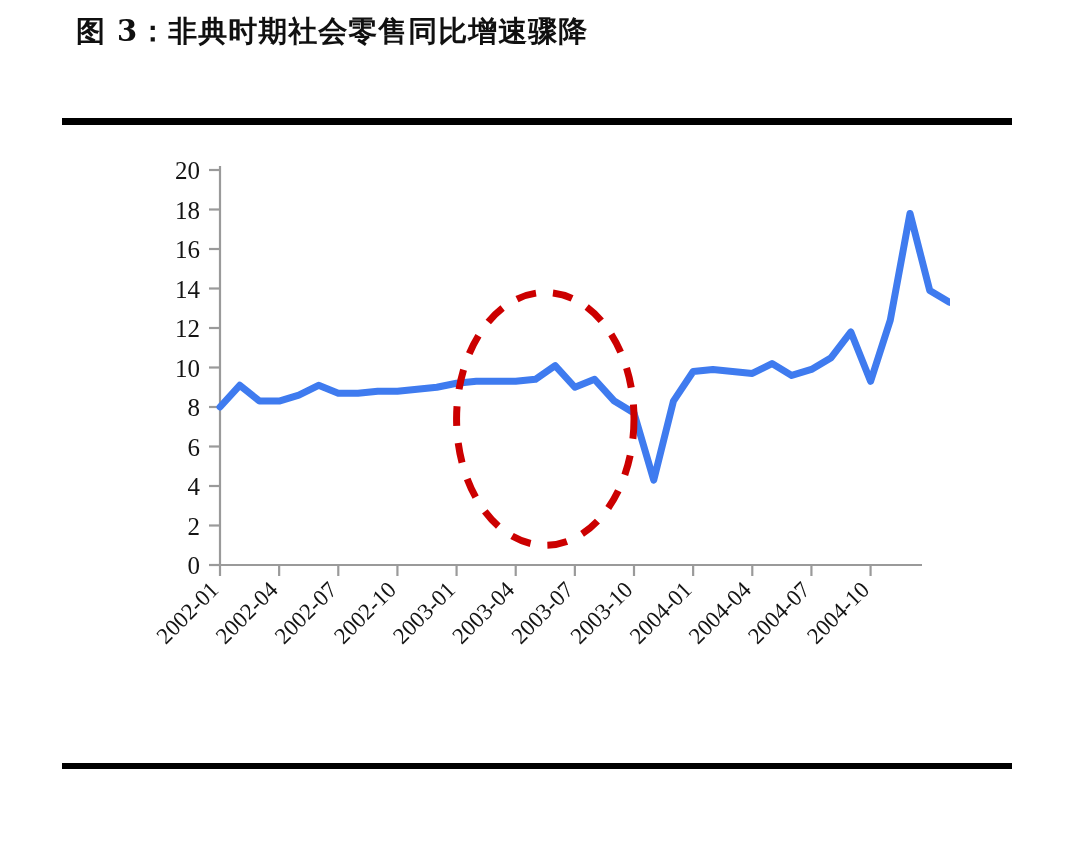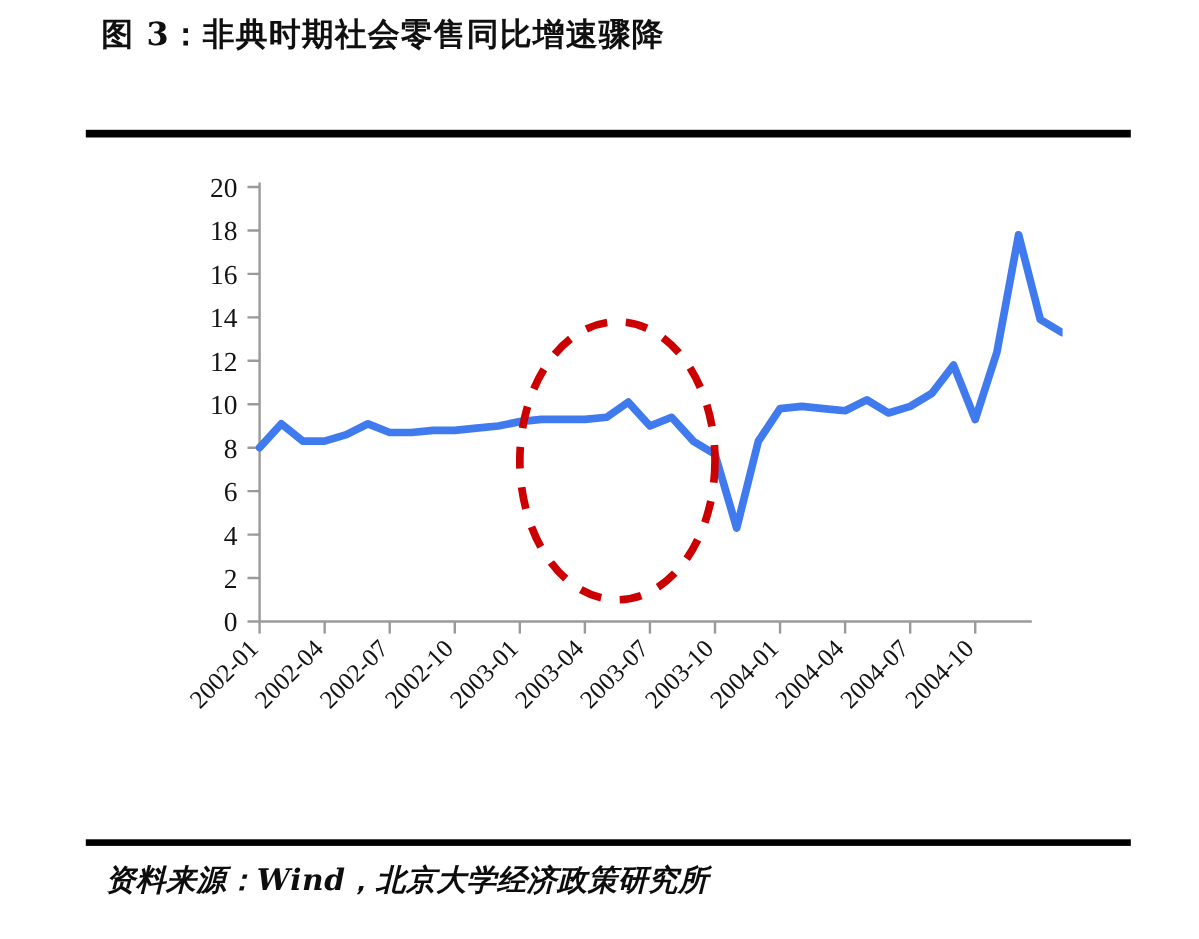--- a/index.html
+++ b/index.html
@@ -11,21 +11,21 @@
     width: 1090px;
     height: 854px;
     font-family: "Liberation Serif", "DejaVu Serif", serif;
     color: #000000;
     position: relative;
     overflow: hidden;
   }
 
   #figure-root {
     position: absolute;
-    left: 16px; top: 0;
+    left: 0; top: 0;
     width: 884px;
     height: 854px;
   }
 
   
   #figure-title {
     position: absolute;
     left: 76px;
     top: 12px;
     font-family: "DejaVu Serif", "Liberation Serif", serif;
@@ -148,15 +148,14 @@
           <polyline points="100.00,267.00 119.71,245.28 139.43,261.07 159.14,261.07 178.86,255.15 198.57,245.28 218.29,253.18 238.00,253.18 257.71,251.20 277.43,251.20 297.14,249.22 316.86,247.25 336.57,243.30 356.29,241.32 376.00,241.32 395.71,241.32 415.43,239.35 435.14,225.53 454.86,247.25 474.57,239.35 494.29,261.07 514.00,272.92 533.71,340.07 553.43,261.07 573.14,231.45 592.86,229.47 612.57,231.45 632.29,233.43 652.00,223.55 671.71,235.40 691.43,229.47 711.14,217.63 730.86,191.95 750.57,241.32 770.29,180.10 790.00,73.45 809.71,150.47 829.43,162.32 849.14,164.30 868.86,150.47 888.57,146.53 908.29,150.47 928.00,138.63" fill="none" stroke="#3F7BEF" stroke-width="7" stroke-linejoin="round" stroke-linecap="round"></polyline>
         </g>
       <g id="annotation-group">
           <ellipse cx="425.2857142857143" cy="278.85" rx="88.71428571428572" ry="126.4" fill="none" stroke="#CC0000" stroke-width="7" stroke-dasharray="20 17" stroke-linecap="butt"></ellipse>
         </g>
     </svg>
   </div>
 
   <div class="rule" id="rule-bottom"></div>
 
-  <div id="source-caption">资料来源：Wind，北京大学经济政策研究所</div>
 
 </div>
 
 </body></html>

